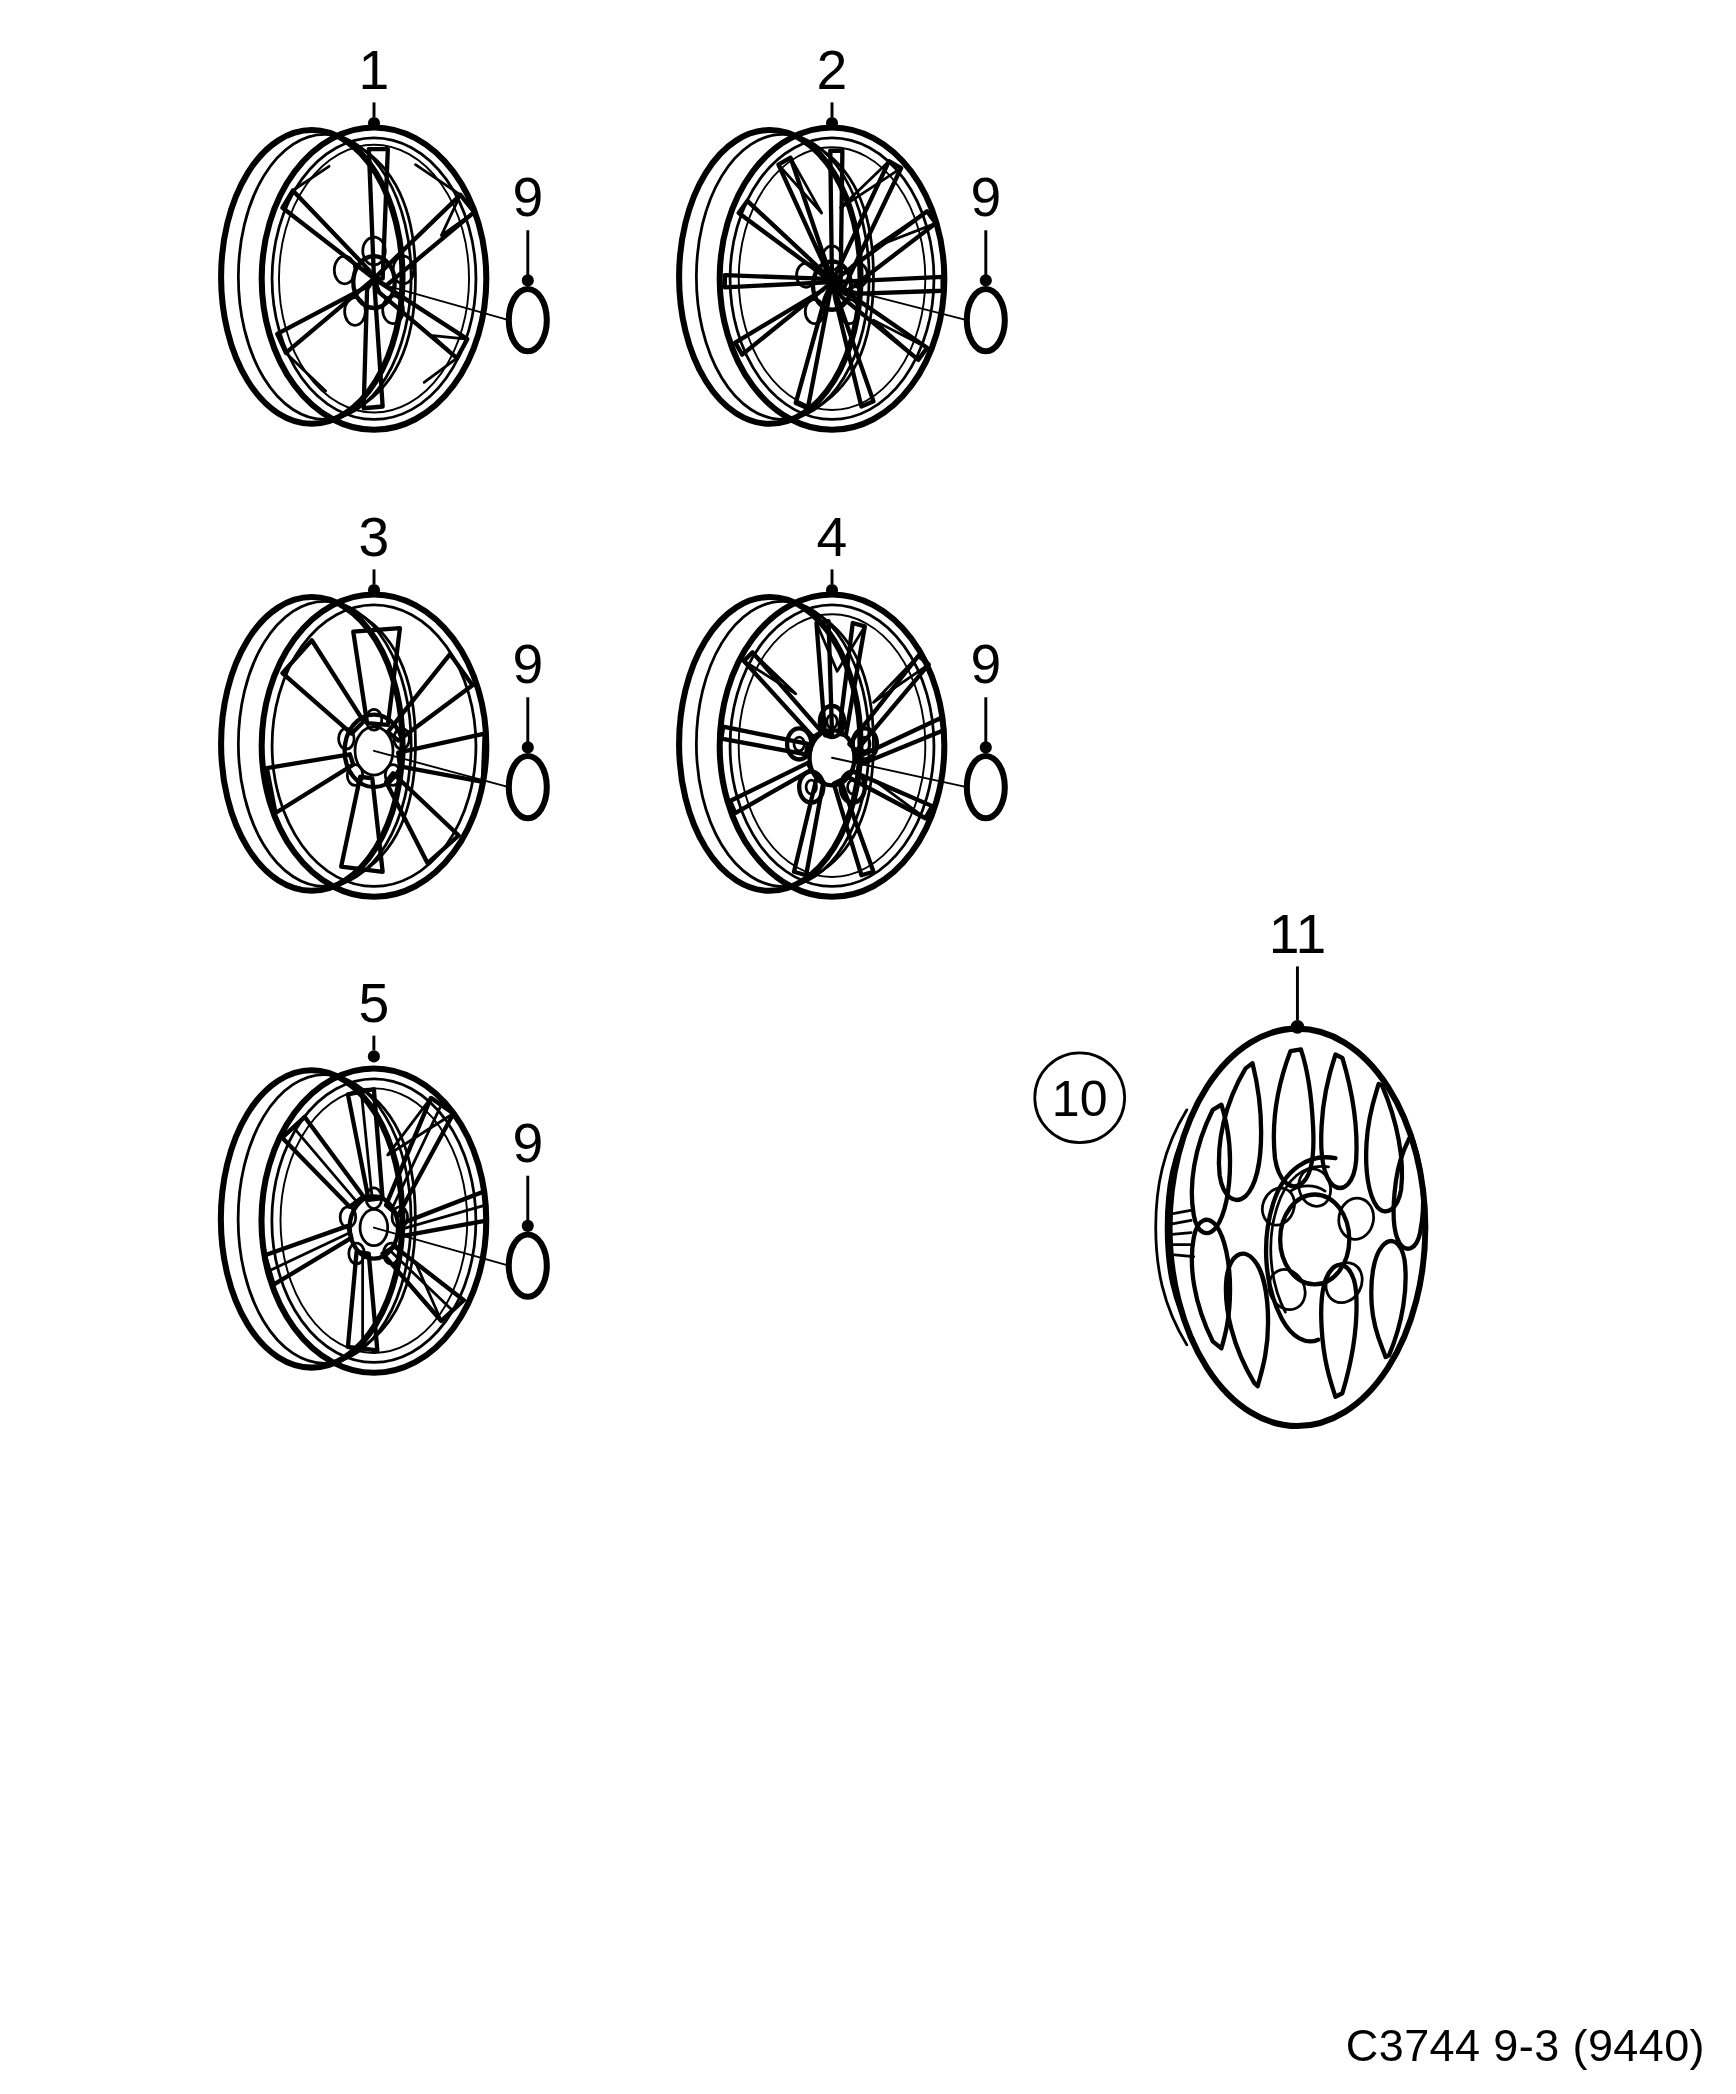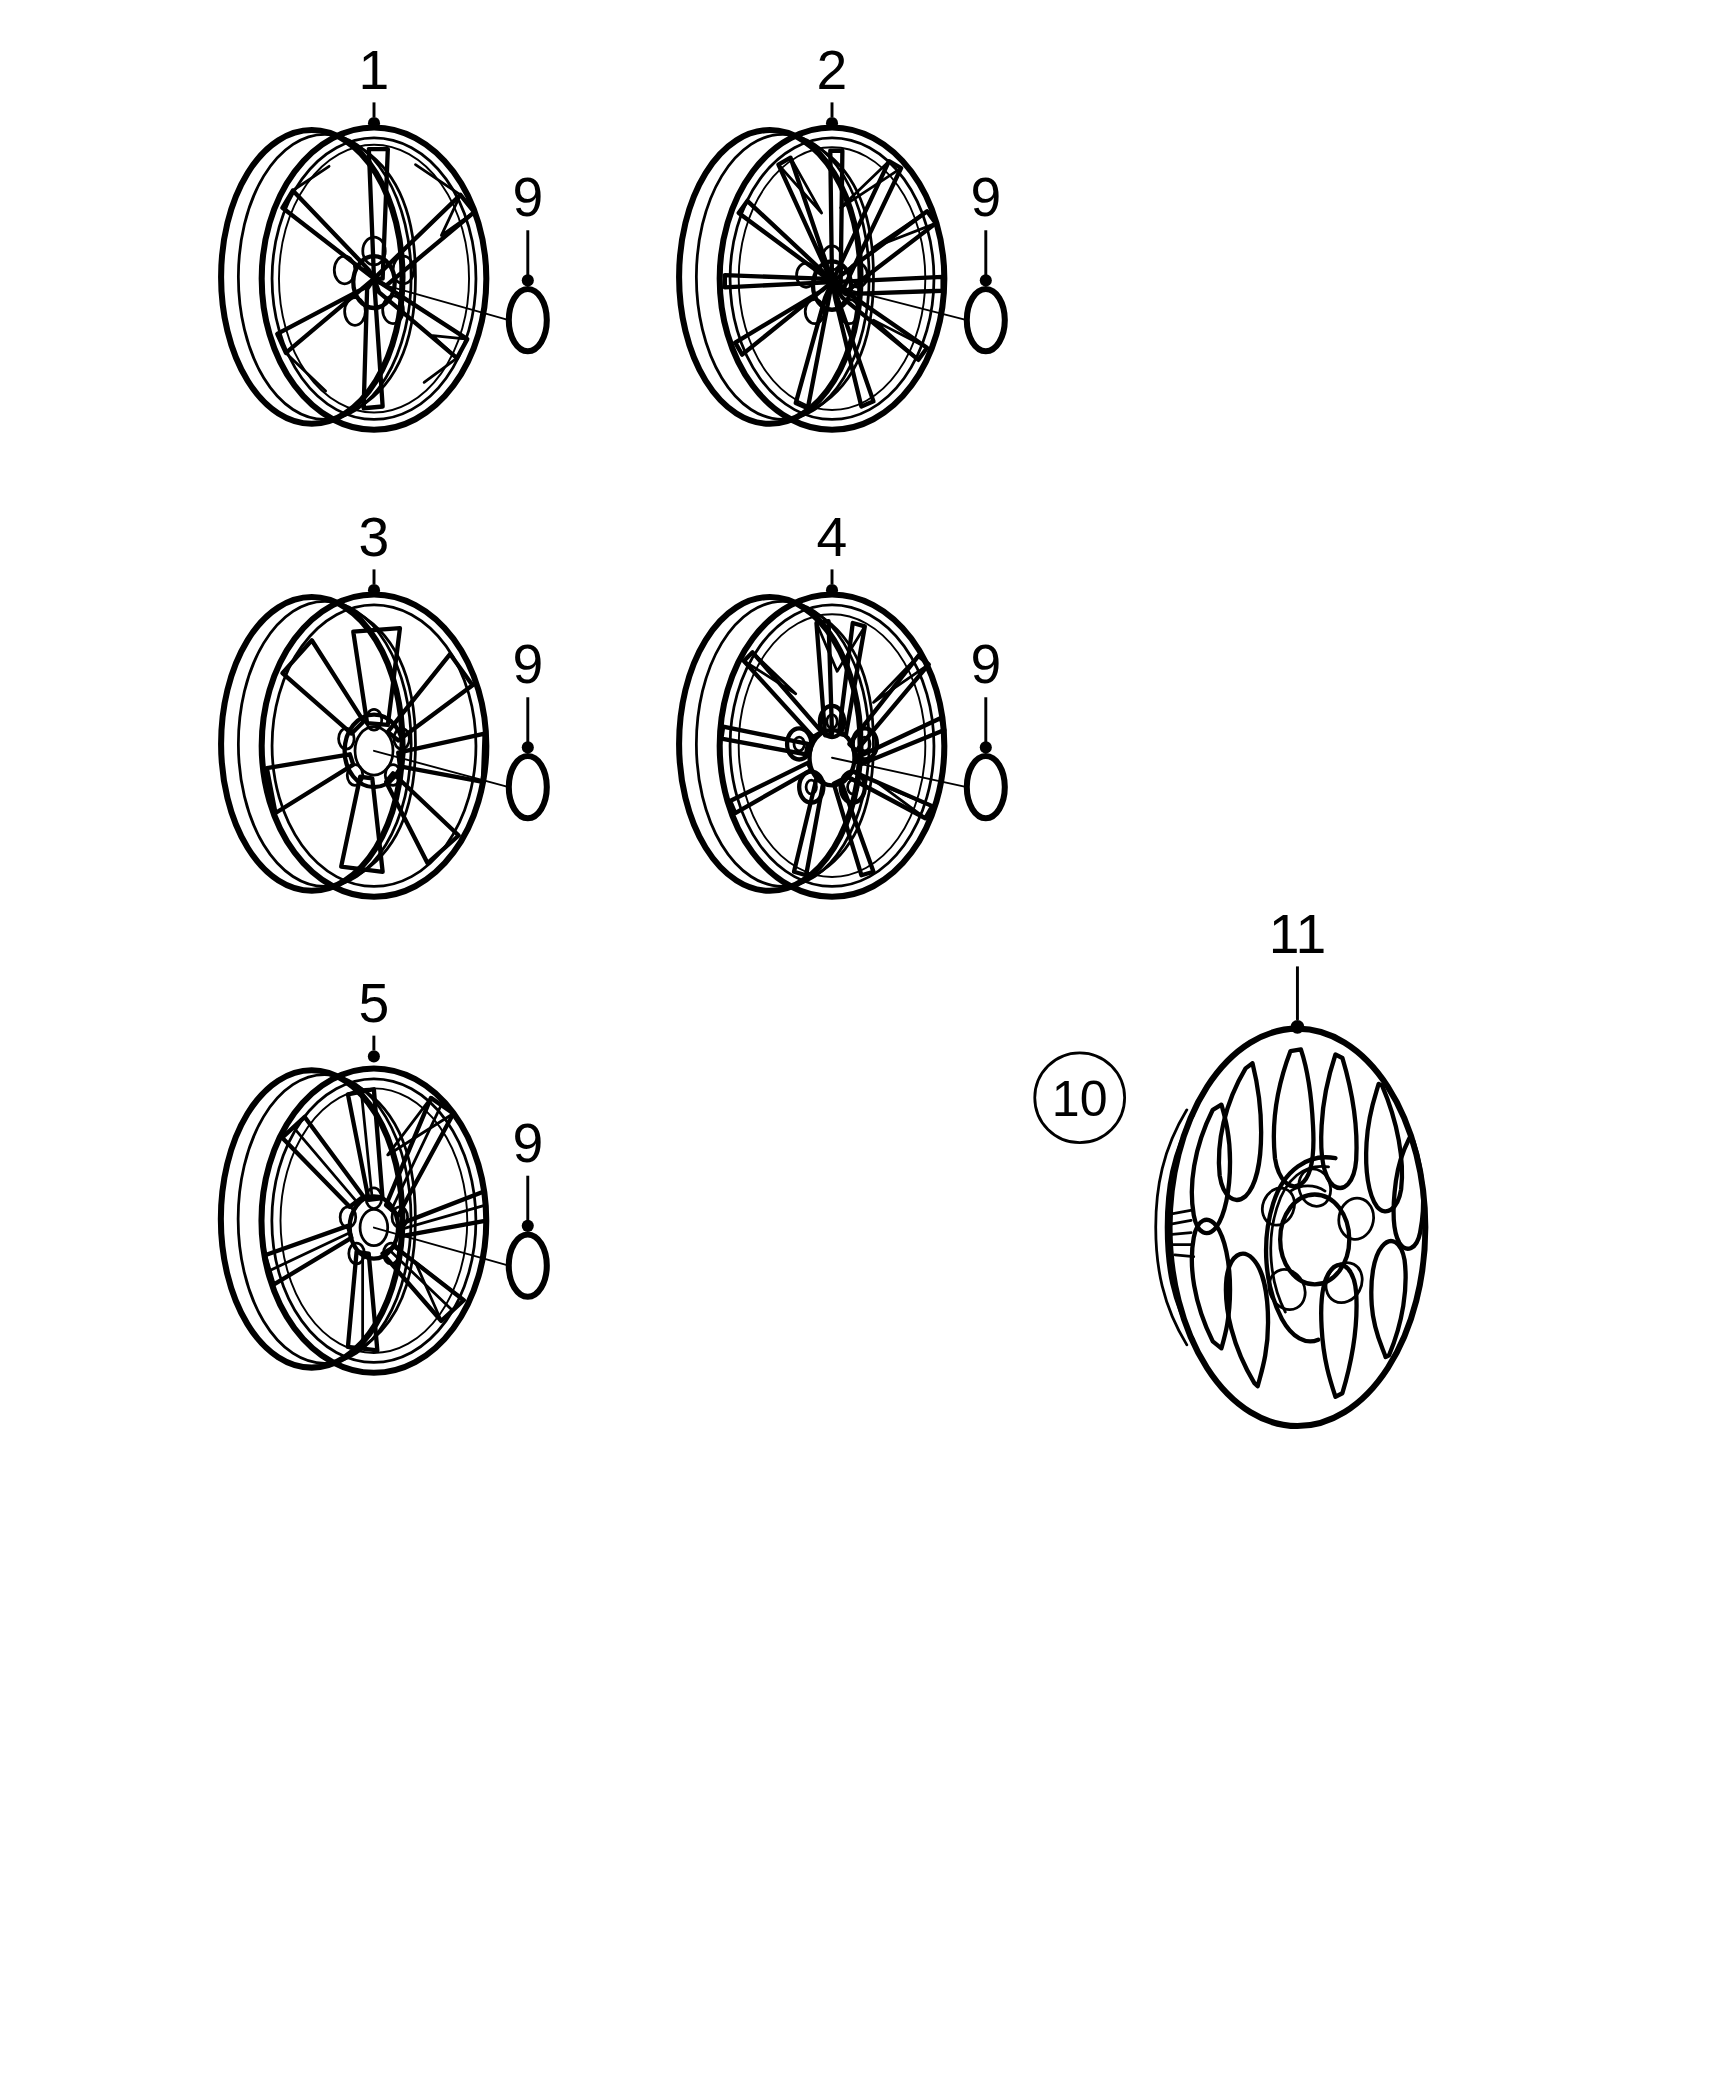--- a/index.html
+++ b/index.html
@@ -382,15 +382,16 @@
         <ellipse class="ln thin" cx="380" cy="334" rx="18" ry="22" transform="rotate(-18 380 334)"></ellipse>
         <ellipse class="ln thin" cx="428" cy="370" rx="20" ry="24" transform="rotate(10 428 370)"></ellipse>
         <ellipse class="ln thin" cx="414" cy="444" rx="20" ry="24" transform="rotate(28 414 444)"></ellipse>
         <ellipse class="ln thin" cx="348" cy="452" rx="20" ry="24" transform="rotate(-28 348 452)"></ellipse>
         <ellipse class="ln thin" cx="338" cy="356" rx="18" ry="22" transform="rotate(22 338 356)"></ellipse>
         <path class="ln thin" d="M352 338 C 364 330 380 330 392 338"></path>
       </g>
     </g>
   </svg>
 
+  <div class="caption">C3744 9-3 (9440)</div>
 
 </div>
 
 
 </body></html>

